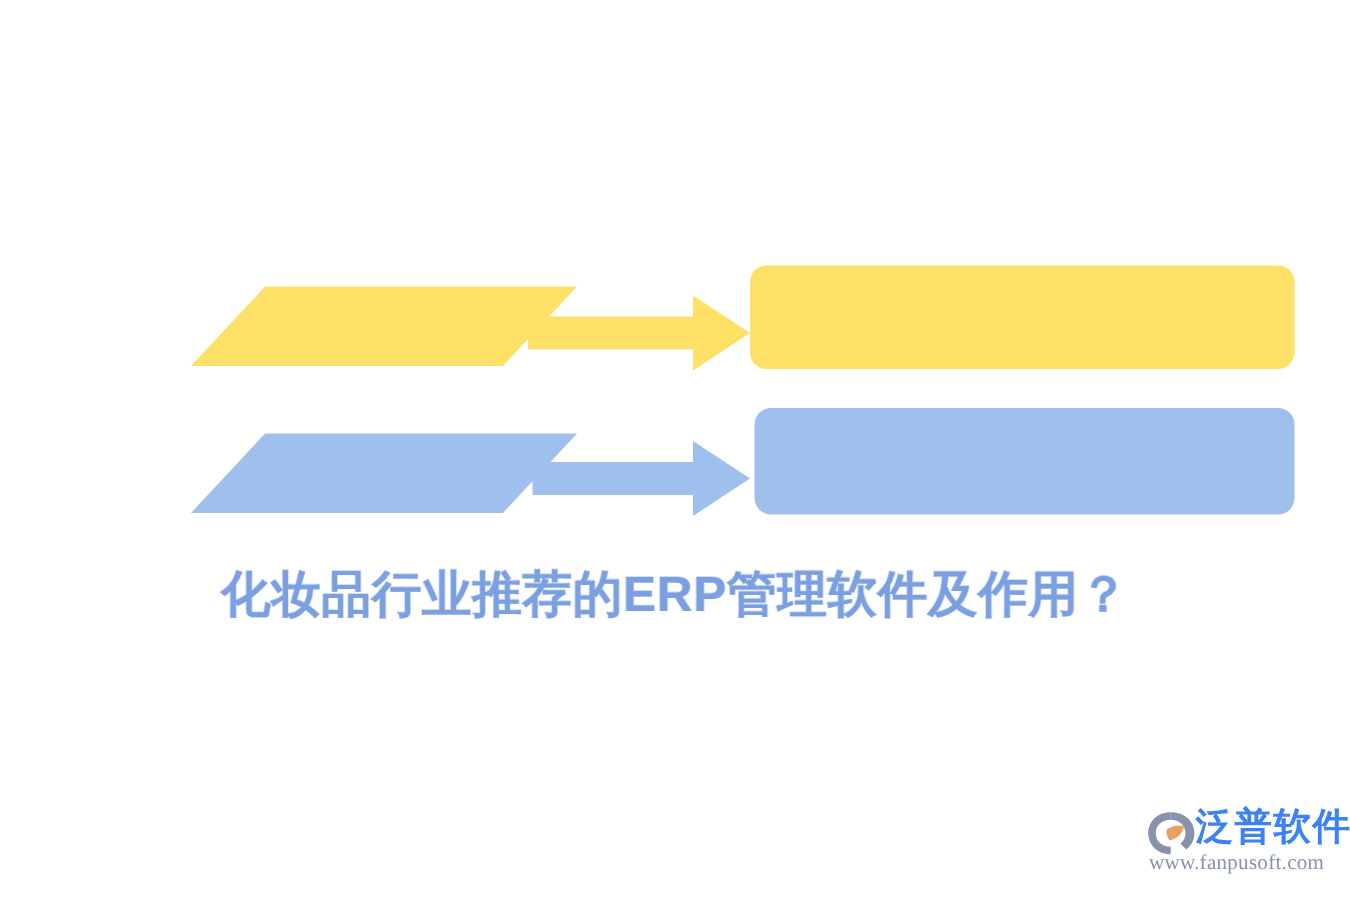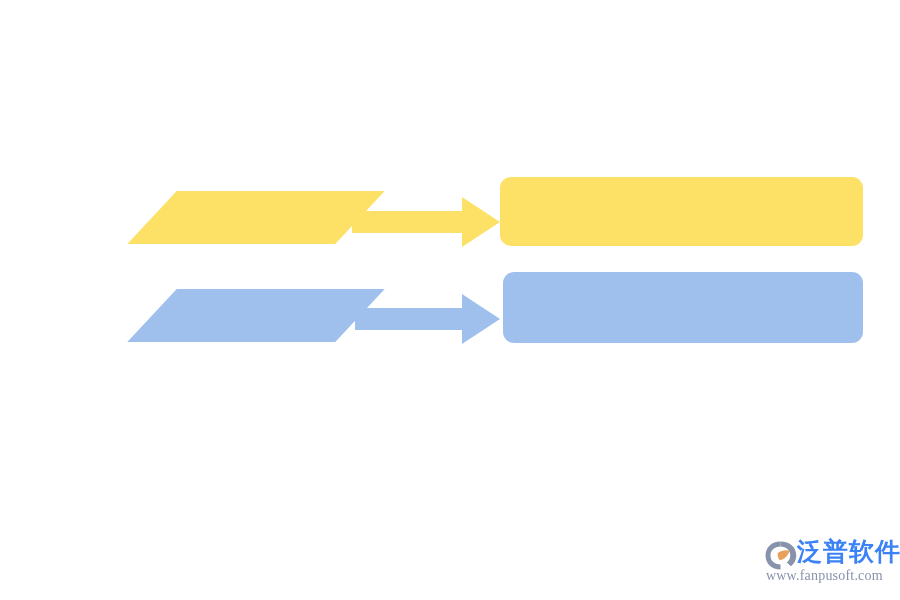--- a/index.html
+++ b/index.html
@@ -174,20 +174,21 @@
         <polygon points="3,16 110,16 110,2 148,27 110,52 110,38 3,38" fill="#9FC0EC"></polygon>
       </svg>
     </div>
 
     <div class="card card-blue">
       <span class="card-text"></span>
     </div>
 
   </div>
 
+  <div id="title">化妆品行业推荐的ERP管理软件及作用？</div>
 
   <div id="logo">
 
     <div id="logo-mark">
       <svg width="34" height="31" viewBox="0 0 34 31" xmlns="http://www.w3.org/2000/svg">
         <path d="M16.5 1.5 C7.6 1.5 1.5 7.6 1.5 15.5 C1.5 23.4 7.6 29.5 16.5 29.5
                  L16.5 24.5 C10.6 24.5 6.5 20.8 6.5 15.5 C6.5 10.2 10.6 6.5 16.5 6.5 Z" fill="#8792AB"></path>
         <path d="M16.5 6.5 C22.1 6.5 26.3 10.3 26.3 15.5 C26.3 18.4 25.0 20.8 22.9 22.4
                  L26.9 26.3 C30.4 23.5 32.3 19.8 32.3 15.5 C32.3 7.6 26.0 1.5 16.5 1.5 Z" fill="#8792AB"></path>
         <path d="M13.8 13.0 C17.5 10.4 22.0 9.6 25.6 10.8 C24.0 16.0 20.2 19.6 15.6 20.2

